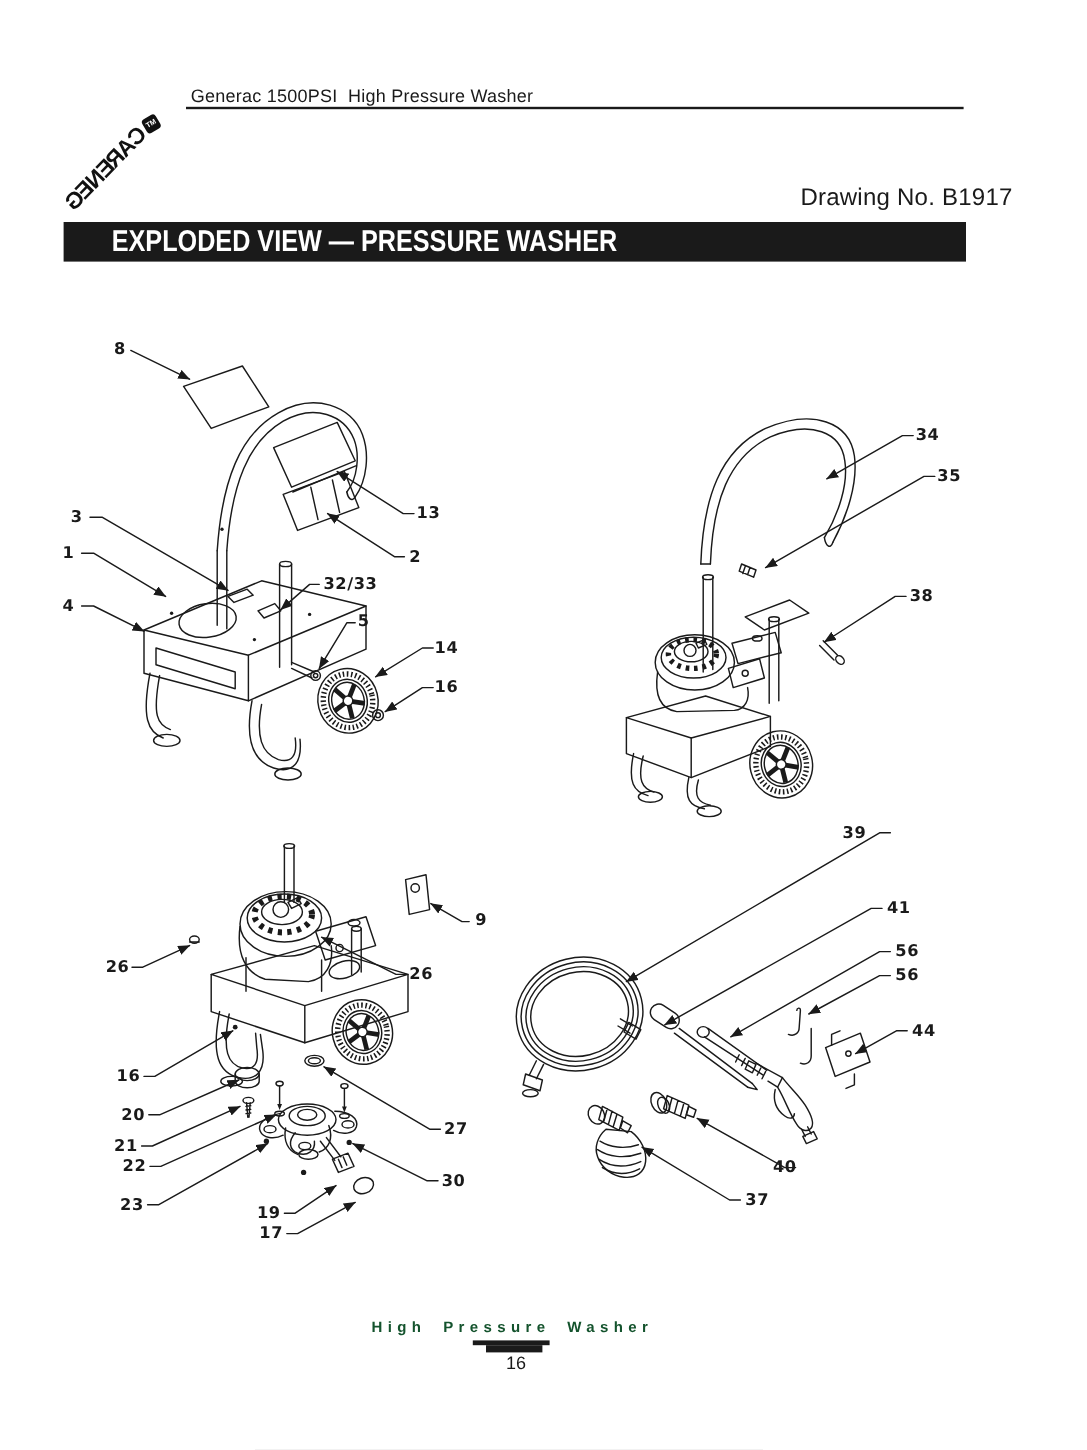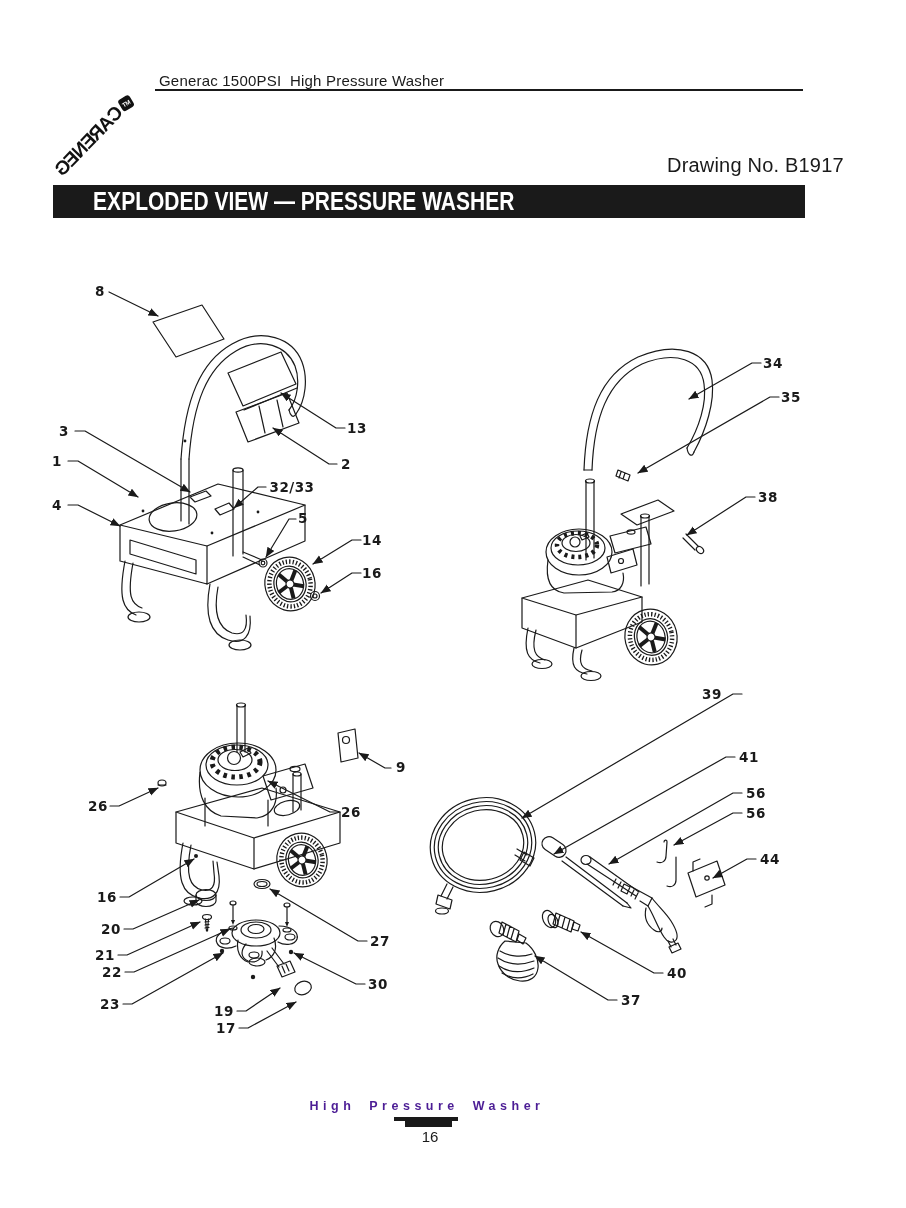--- a/index.html
+++ b/index.html
@@ -40,21 +40,21 @@
     transform:rotate(15deg);margin-left:3px;flex:0 0 auto;
   }
   .co{
     position:absolute;transform:translate(-50%,-50%);
     font-family:"DejaVu Sans","Liberation Sans",sans-serif;
     font-size:13.5px;font-weight:bold;letter-spacing:.5px;white-space:nowrap;
   }
   .footer-product{
     position:absolute;top:1099px;left:427px;transform:translateX(-50%);
     font-size:12.5px;font-weight:bold;letter-spacing:4.5px;word-spacing:6px;
-    color:#4c1d95;white-space:nowrap;
+    color:#14532d;white-space:nowrap;
   }
   .footer-bar1{position:absolute;left:394px;top:1117px;width:64px;height:4px;background:#1a1a1a;}
   .footer-bar2{position:absolute;left:405px;top:1121px;width:47px;height:6px;background:#1a1a1a;}
   .footer-page{
     position:absolute;top:1128px;left:430px;transform:translateX(-50%);font-size:15px;
   }
 </style>
 </head>
 <body>
 
@@ -416,21 +416,21 @@
   <div class="co" style="left:380px;top:941px">27</div>
   <div class="co" style="left:378px;top:984px">30</div>
   <div class="co" style="left:224px;top:1011px">19</div>
   <div class="co" style="left:226px;top:1028px">17</div>
 
   <div class="co" style="left:712px;top:694px">39</div>
   <div class="co" style="left:749px;top:757px">41</div>
   <div class="co" style="left:756px;top:793px">56</div>
   <div class="co" style="left:756px;top:813px">56</div>
   <div class="co" style="left:770px;top:859px">44</div>
-  <div class="co" style="left:677px;top:973px">40</div>
+  <div class="co" style="left:654px;top:973px">40</div>
   <div class="co" style="left:631px;top:1000px">37</div>
 
   <div class="footer-product">High Pressure Washer</div>
   <div class="footer-bar1"></div>
   <div class="footer-bar2"></div>
   <div class="footer-page">16</div>
 
 </div>
 
 </body></html>

